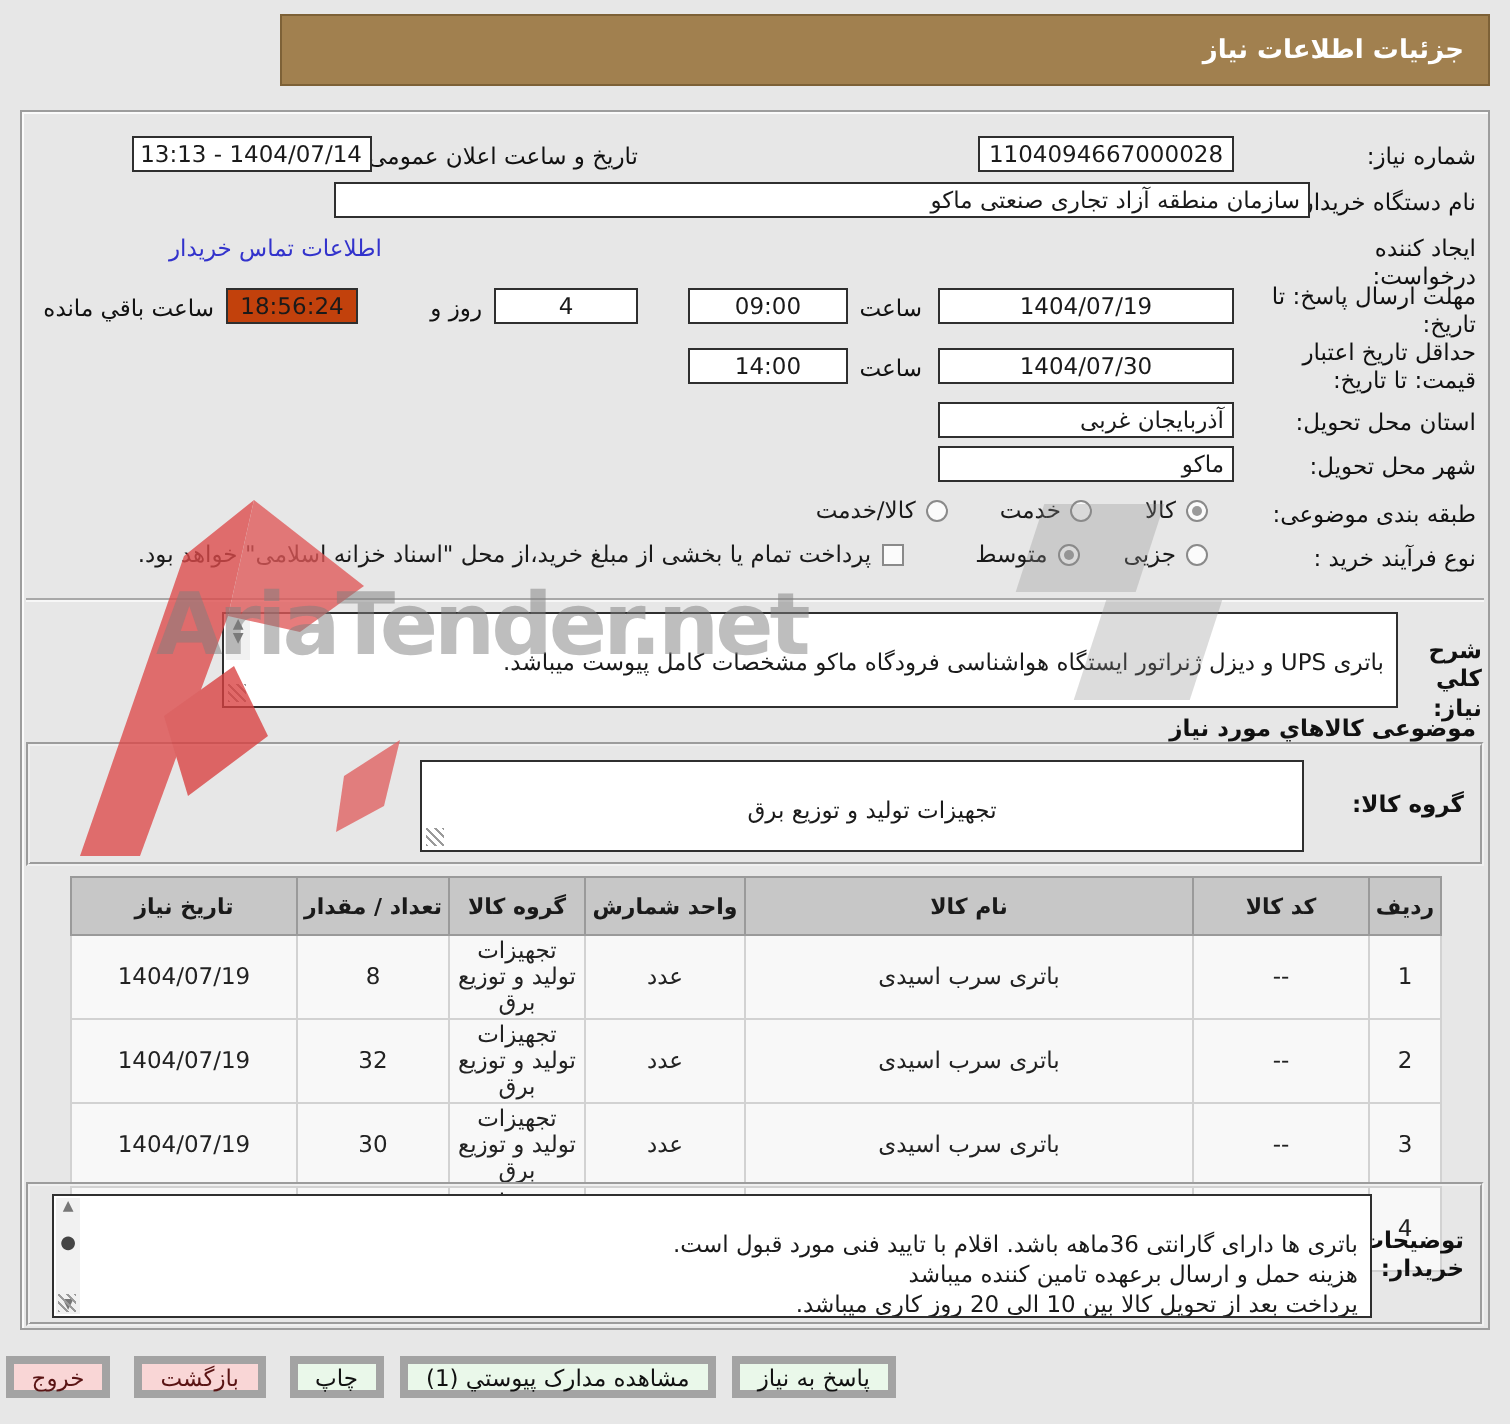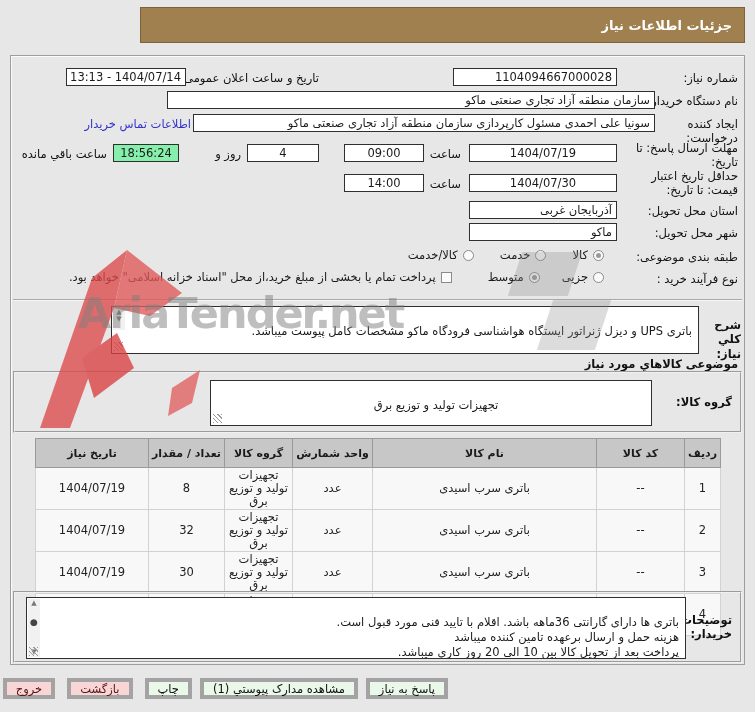--- a/index.html
+++ b/index.html
@@ -31,21 +31,21 @@
   }
   .lbl { position:absolute; font-size:11.5px; color:#111; line-height:1.25; }
   .lbl.b { font-weight:bold; }
   .inp {
     position:absolute; height:18px; background:#ffffff;
     border:1px solid #2f2f2f; font-size:11.5px; line-height:16px;
     padding:0 4px; white-space:nowrap; overflow:hidden;
   }
   .inp.c { text-align:center; }
   .inp.r { text-align:right; }
-  .beige { background:#86efac; }
+  .beige { background:#c2410c; }
   .link { position:absolute; color:#3333CC; font-size:11.5px; cursor:pointer; white-space:nowrap; }
 
   
   .opt { position:absolute; display:flex; align-items:center; gap:26px; direction:rtl; }
   .optitem { display:flex; align-items:center; gap:5px; }
   .radio {
     width:11px; height:11px; border-radius:50%;
     border:1px solid #8a8a8a; background:#fbfbfb; position:relative; flex:0 0 auto;
   }
   .radio.on::after {
@@ -145,29 +145,28 @@
 
 <div class="stage">
 
   <div class="titlebar">
     <span>جزئیات اطلاعات نیاز</span>
   </div>
 
   <div class="panel">
 
     <span class="lbl" style="right:6px; top:15px;">شماره نیاز:</span>
-    <span class="inp c" style="right:127px; top:12px; width:164px;text-align:right;">1104094667000028</span>
+    <span class="inp c" style="right:127px; top:12px; width:128px;">1104094667000028</span>
     <span class="lbl" style="right:425px; top:15px;">تاریخ و ساعت اعلان عمومی:</span>
     <span class="inp c" style="right:558px; top:12px; width:120px;">1404/07/14 - 13:13</span>
 
     <span class="lbl" style="right:6px; top:38px;">نام دستگاه خریدار:</span>
     <span class="inp r" style="right:89px; top:35px; width:488px;">سازمان منطقه آزاد تجاری   صنعتی ماکو</span>
 
     <span class="lbl" style="right:6px; top:61px; width:86px;">ایجاد کننده درخواست:</span>
-    <span class="inp r" style="right:89px; top:58px; width:462px;">سونیا علی احمدی مسئول کارپردازی سازمان منطقه آزاد تجاری   صنعتی ماکو</span>
     <span class="link" style="right:553px; top:61px;">اطلاعات تماس خریدار</span>
 
     <span class="lbl" style="right:6px; top:85px; width:108px;">مهلت ارسال پاسخ: تا تاریخ:</span>
     <span class="inp c" style="right:127px; top:88px; width:148px;">1404/07/19</span>
     <span class="lbl" style="right:283px; top:91px;">ساعت</span>
     <span class="inp c" style="right:320px; top:88px; width:80px;">09:00</span>
     <span class="inp c" style="right:425px; top:88px; width:72px;">4</span>
     <span class="lbl" style="right:503px; top:91px;">روز و</span>
     <span class="inp c beige" style="right:565px; top:88px; width:66px;">18:56:24</span>
     <span class="lbl" style="right:637px; top:91px;">ساعت باقي مانده</span>

